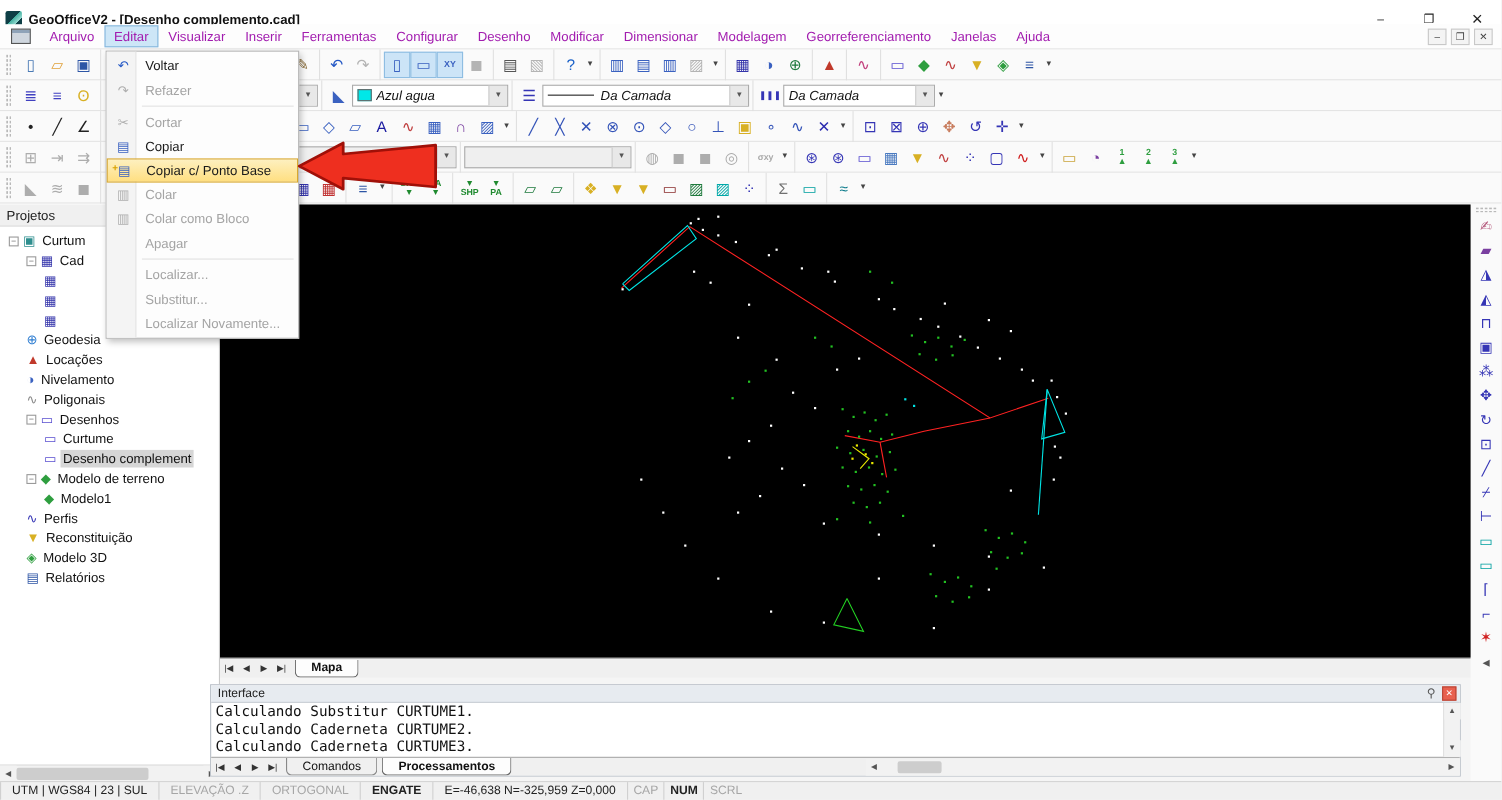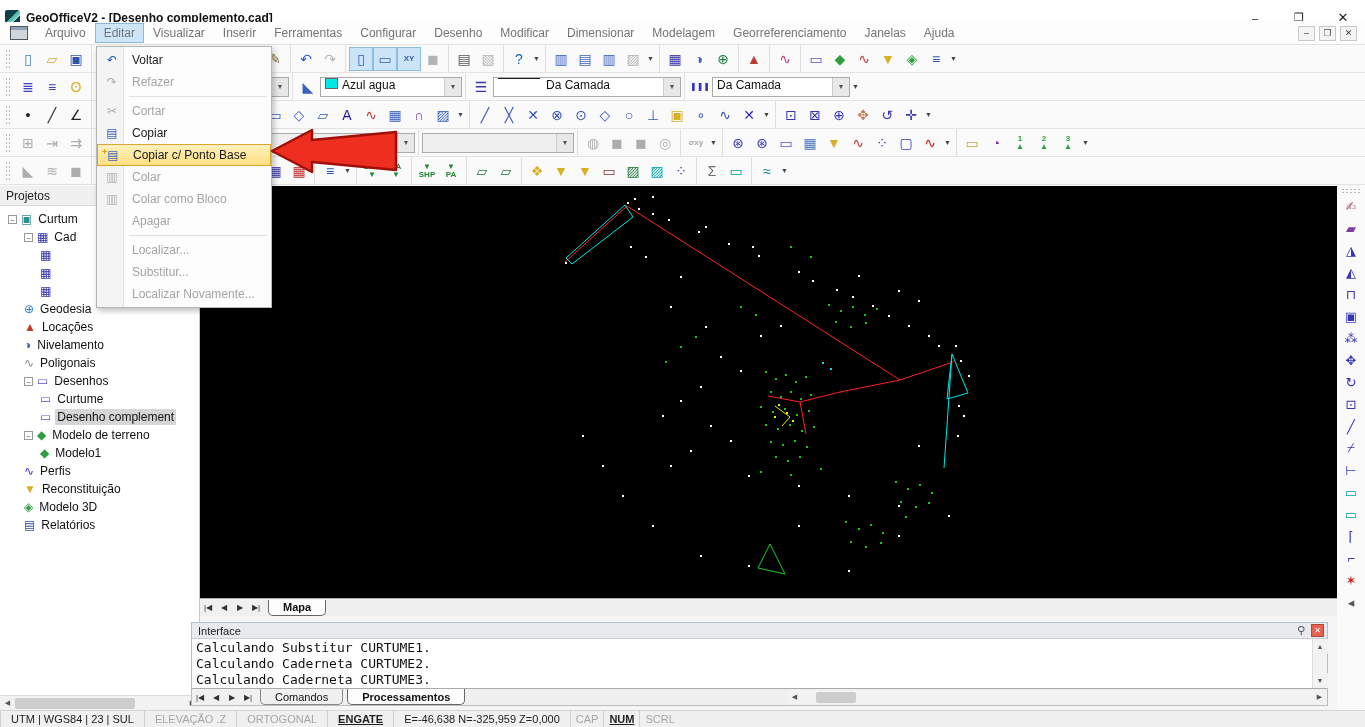--- a/index.html
+++ b/index.html
@@ -14,42 +14,42 @@
     background:linear-gradient(135deg,#0e3f46 45%,#3fae9e 45%, #9adcd2 70%, #0e3f46 70%); border-radius:2px; }
   #title-text { font-weight:700; color:#111; font-size:12px; }
   .wctrls { margin-left:auto; display:flex; height:22px; }
   .wctrl { width:44px; height:22px; display:flex; align-items:center; justify-content:center;
     color:#222; font-size:11px; }
   
   #menubar { position:absolute; left:0; top:22px; width:1365px; height:23px; background:#fdfdfd;
     border-bottom:1px solid #e2e2e2; display:flex; align-items:center; }
   #menubar-lead { width:18px; height:14px; margin:0 8px 0 10px; border:1px solid #555; background:#cfd6de;
     box-shadow:inset 0 3px 0 #8fa3b8; }
-  .menu-item { padding:3px 9px; color:#737373; cursor:default; }
+  .menu-item { padding:3px 9px; color:#a21caf; cursor:default; }
   .menu-item.active { background:#cde6f7; border:1px solid #88b8dd; padding:2px 8px; }
   .mini-ctrls { margin-left:auto; display:flex; gap:4px; margin-right:8px; }
   .mini-ctrl { width:17px; height:15px; border:1px solid #c8c8c8; background:#f4f4f4; color:#444;
     font-size:9px; display:flex; align-items:center; justify-content:center; }
 
   
   #toolbars { position:absolute; left:0; top:45px; width:1365px; height:141px; background:#fafafa; }
   .tbrow { height:28px; display:flex; align-items:center; border-bottom:1px solid #e4e4e4; padding-left:2px; }
   .handle { width:5px; height:20px; margin:0 3px;
     background-image:radial-gradient(#b9b9b9 1px, transparent 1px); background-size:3px 4px; }
   .tbgroup { display:flex; align-items:center; height:28px; padding:0 3px; border-right:1px solid #e0e0e0; }
   .tbgroup:last-child { border-right:none; }
   .spacer { height:1px; }
   .tbbtn { width:24px; height:24px; display:flex; flex-direction:column; align-items:center; justify-content:center;
     border:1px solid transparent; background:transparent; font-size:14px; line-height:1; cursor:default; }
   .tbbtn.on { background:#cce4f7; border-color:#8ebde2; }
   .tbbtn.d { filter:grayscale(1); opacity:.85; }
   .tbbtn .g2 { font-size:8px; font-weight:700; }
   .tbdd { width:11px; height:24px; display:flex; align-items:center; justify-content:center; font-size:7px; color:#444; }
-  .combo { height:20px; border:1px solid #ababab; background:#fff; display:flex; 
-    font-size:12px; color:#111; padding-left:4px; }
+  .combo { height:20px; border:1px solid #ababab; background:#fff; display:flex; align-items:center;
+    font-size:12px; color:#111; padding-left:4px;font-style:italic; }
   .combo.d { background:#efefef; }
   .combo .sw { width:13px; height:11px; background:#00e8e8; border:1px solid #666; margin-right:4px; }
   .combo .ln { width:42px; height:0; border-top:1.5px solid #222; margin-right:6px; }
   .combo .ctext { flex:1; white-space:nowrap; overflow:hidden; }
   .combo .carr { width:17px; height:18px; margin-left:auto; background:#e8e8e8; border-left:1px solid #ccc;
     display:flex; align-items:center; justify-content:center; font-size:7px; color:#555; }
 
   
   #edit-menu { position:absolute; left:96px; top:46px; width:176px; background:#fdfdfd;
     border:1px solid #b5b5b5; box-shadow:2px 3px 6px rgba(0,0,0,.25); z-index:50; padding:2px 0; }
@@ -120,21 +120,21 @@
   #iface-hscroll .track { flex:1; height:15px; background:#f2f2f2; position:relative; }
   #iface-hscroll .sthumb { position:absolute; left:14px; top:2px; width:40px; }
 
   
   #statusbar { position:absolute; left:0; top:710px; width:1365px; height:17px; background:#f0f0f0;
     border-top:1px solid #d5d5d5; display:flex; align-items:center; font-size:11px; color:#222; }
   #status-msg { padding-left:6px; flex:1; }
   .sseg { border-left:1px solid #d0d0d0; padding:0 10px; height:17px; display:flex; align-items:center;
     white-space:nowrap; }
   .sseg.off { color:#a6a6a6; }
-  .sseg.b { font-weight:700;text-decoration:underline; }
+  .sseg.b { font-weight:700; }
 </style>
 </head>
 <body>
 
 <div id="app">
 
   <div id="titlebar">
     <div id="app-icon"></div>
     <div id="title-text">GeoOfficeV2 - [Desenho complemento.cad]</div>
     <div class="wctrls">

